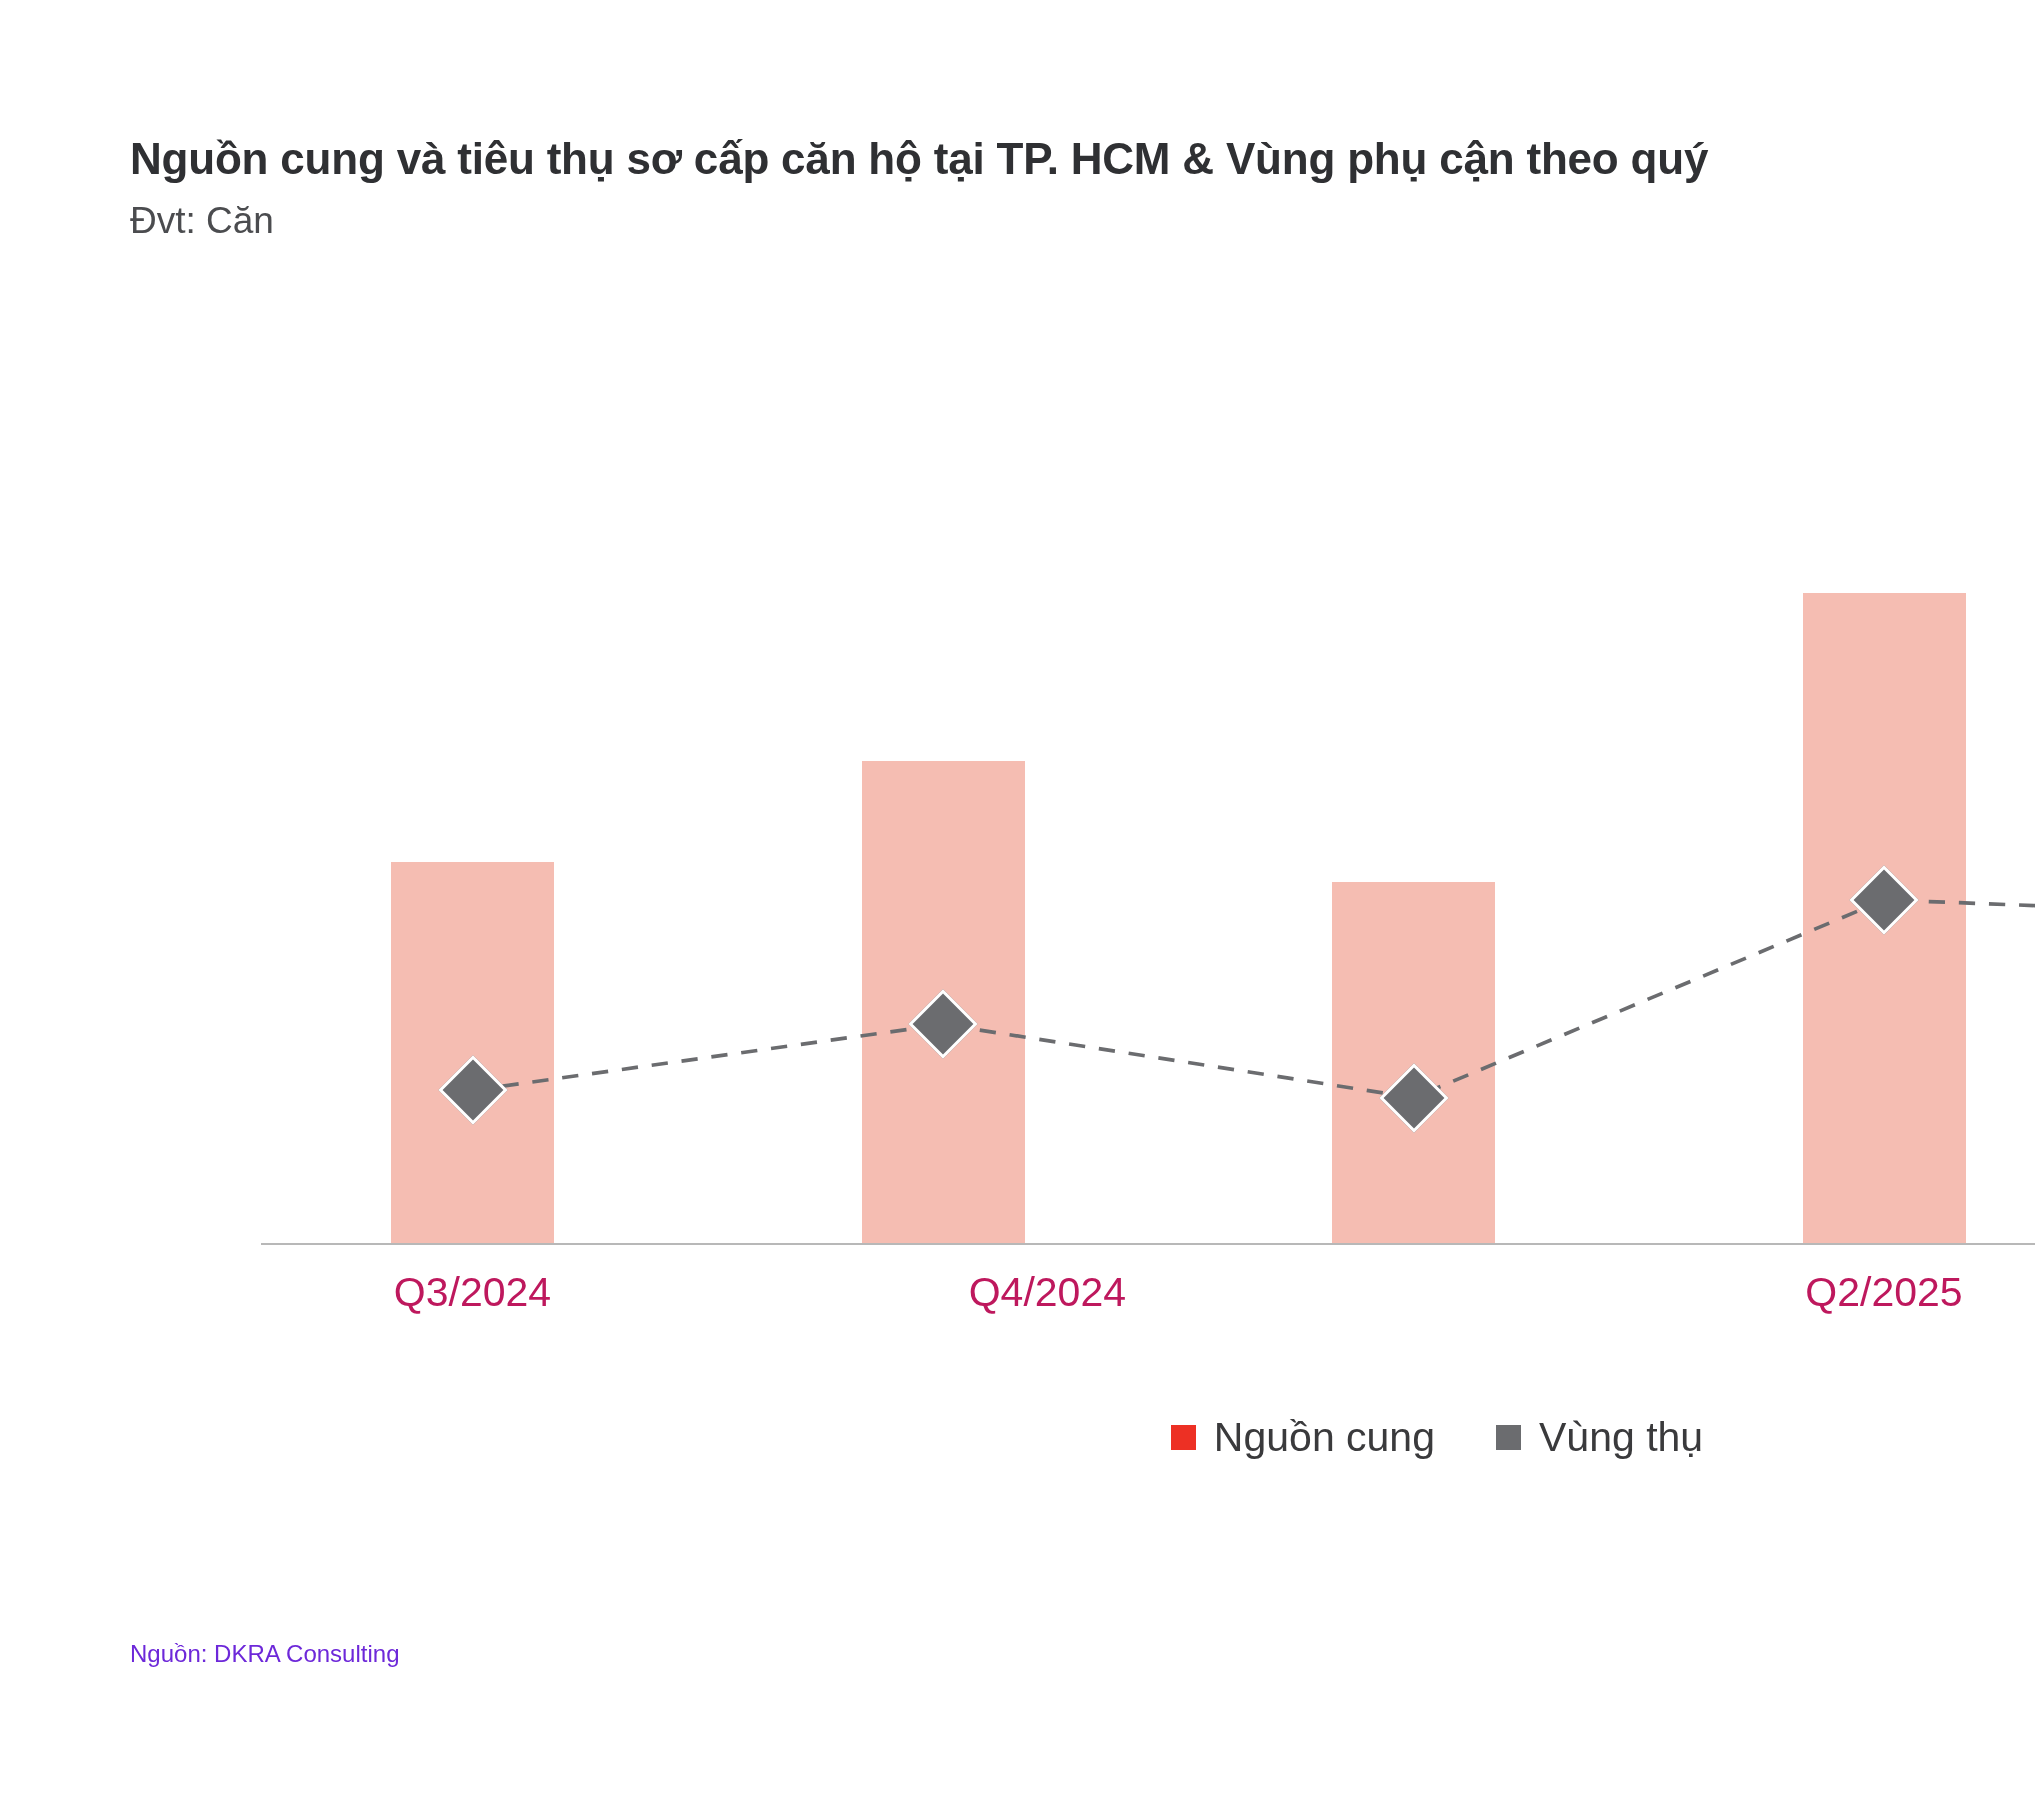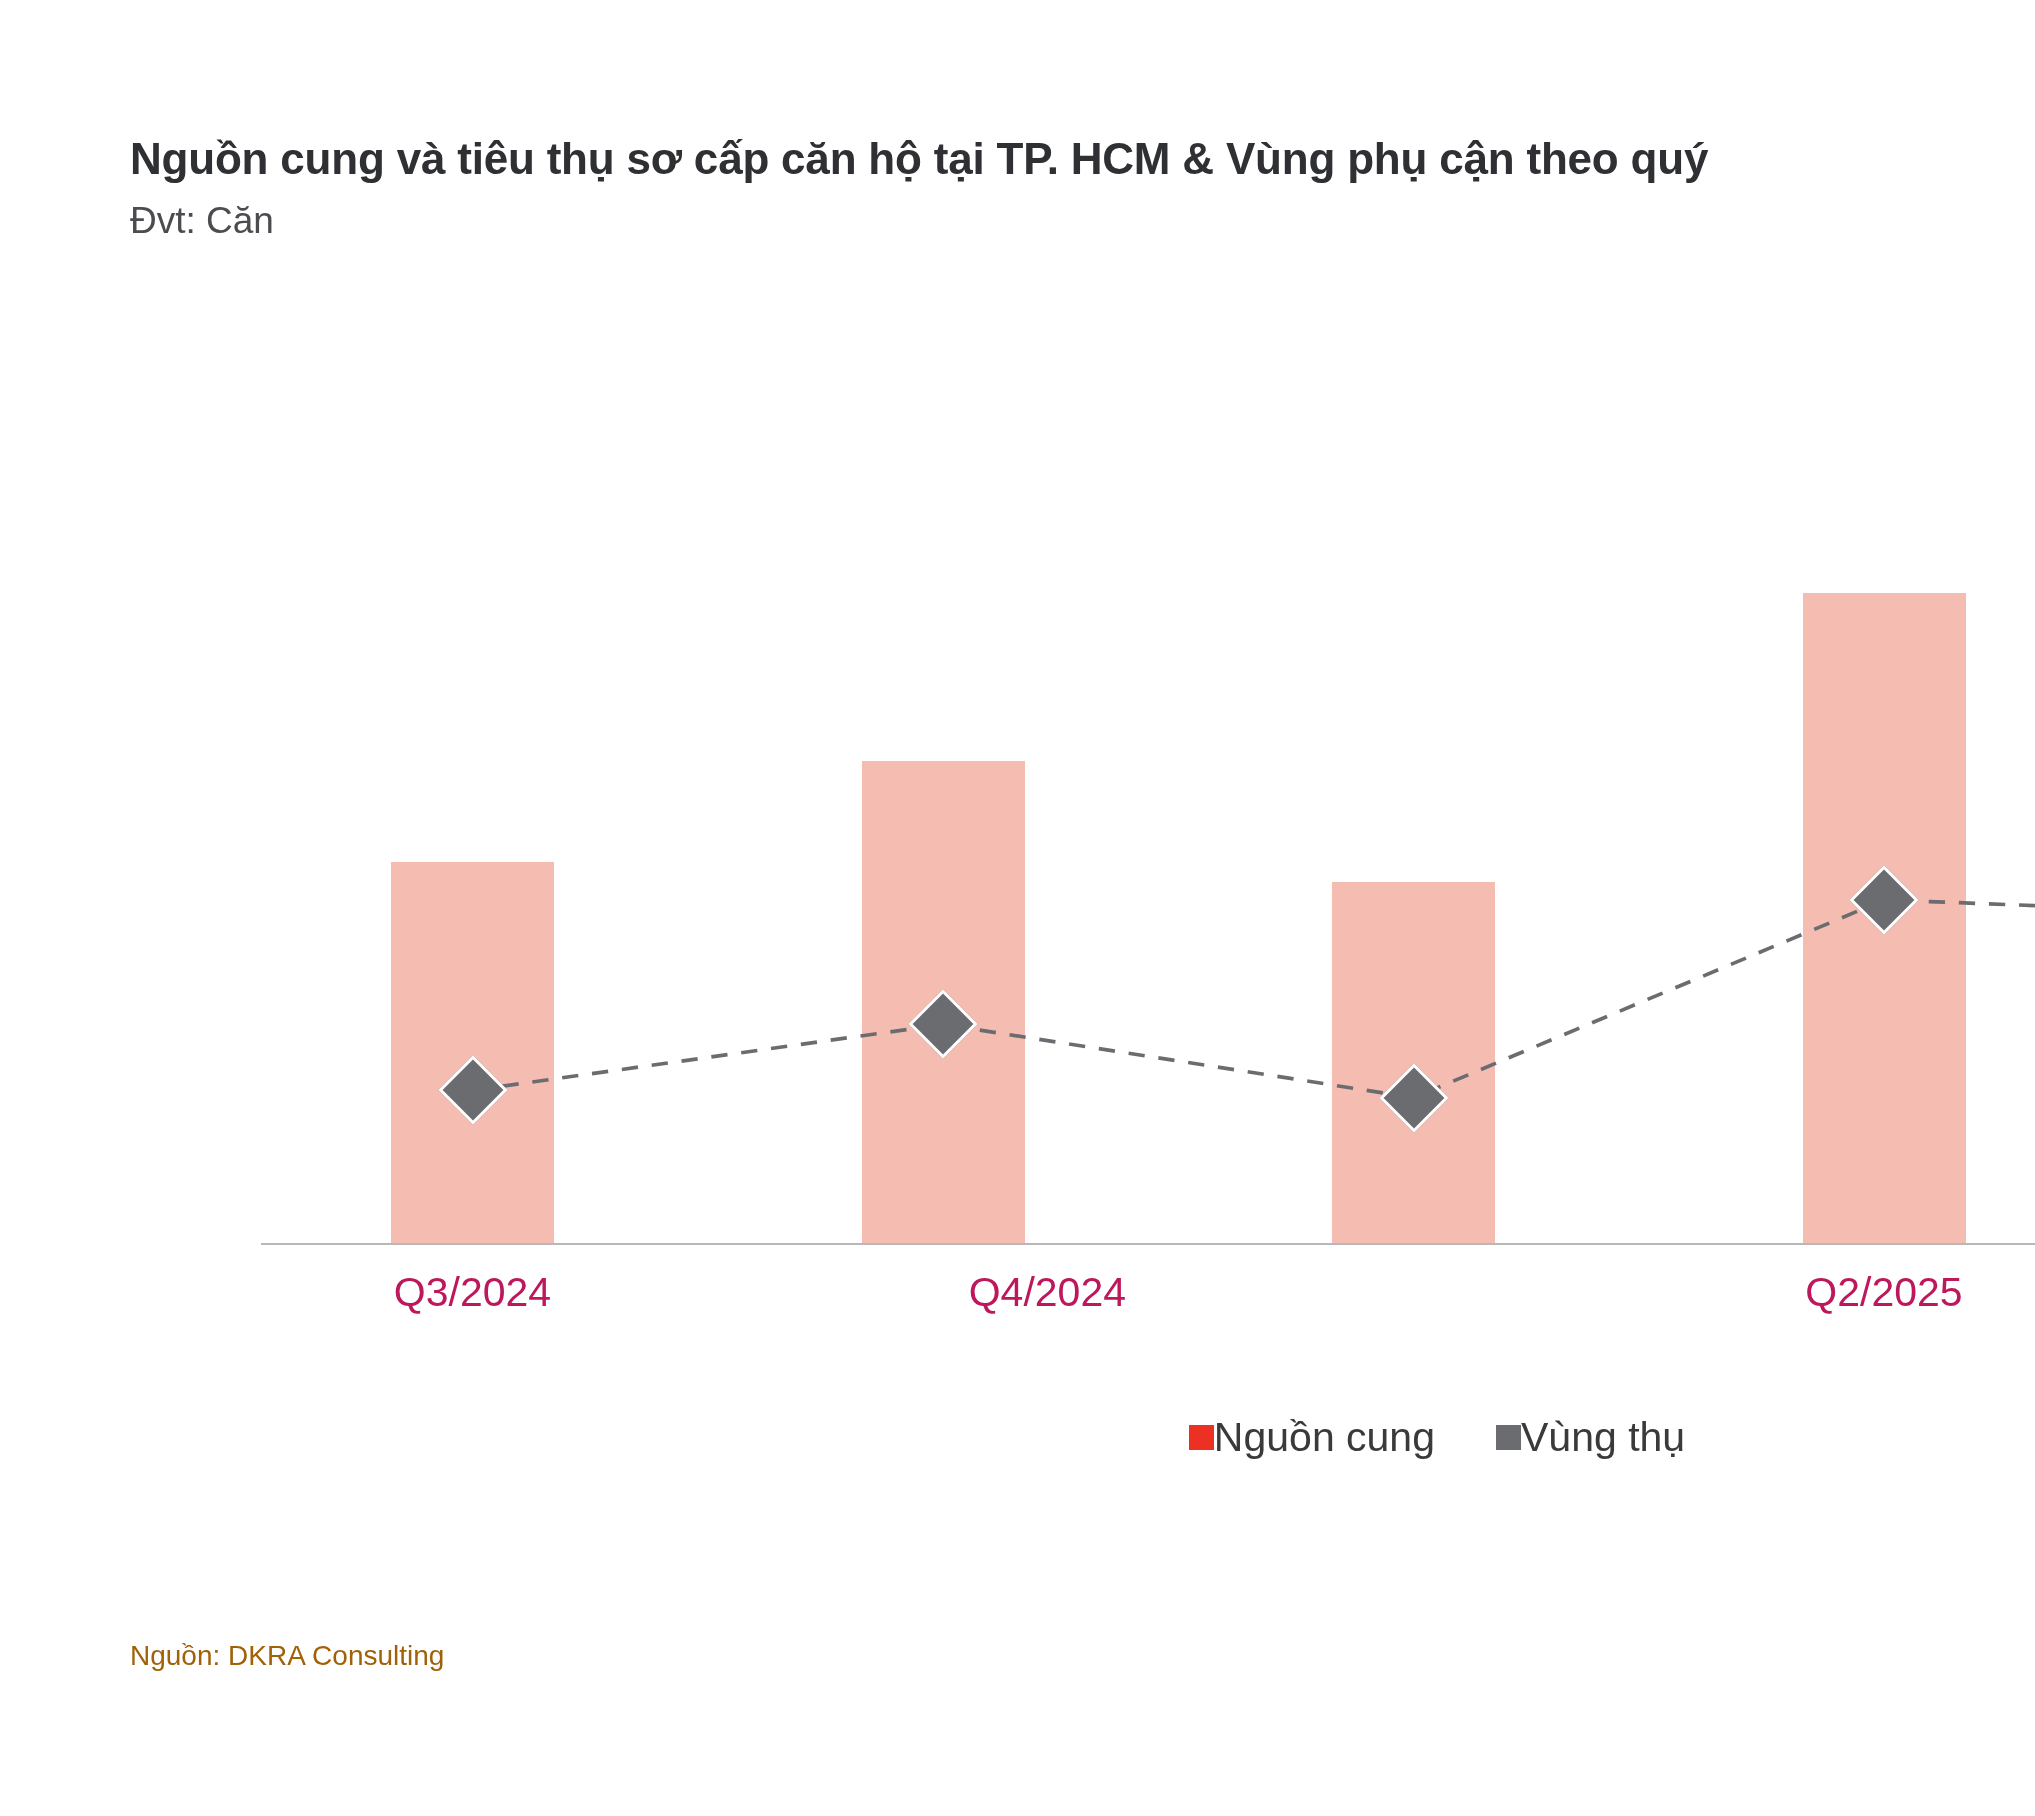--- a/index.html
+++ b/index.html
@@ -129,41 +129,42 @@
     top: 1417px;
     width: 2874px;
     display: flex;
     justify-content: center;
     align-items: center;
     gap: 61px;
   }
   .legend-item {
     display: flex;
     align-items: center;
+    gap: 18px;
   }
   .legend-swatch {
     width: 25px;
     height: 25px;
     display: inline-block;
   }
   .swatch-supply { background: #ed3024; }
   .swatch-absorb { background: #6b6c6f; }
   .legend-label {
     font-size: 41px;
     color: #3a3a3c;
     line-height: 1;
   }
 
   
   .source {
     position: absolute;
     left: 130px;
     top: 1640px;
-    font-size: 28px;
-    color: #a16207;
+    font-size: 24px;
+    color: #6d28d9;
   }
 </style>
 </head>
 <body>
 
 <div class="page">
 
   <div class="header">
     <h1 class="chart-title">Nguồn cung và tiêu thụ sơ cấp căn hộ tại TP. HCM &amp; Vùng phụ cận theo quý</h1>
     <div class="chart-subtitle">Đvt: Căn</div>

